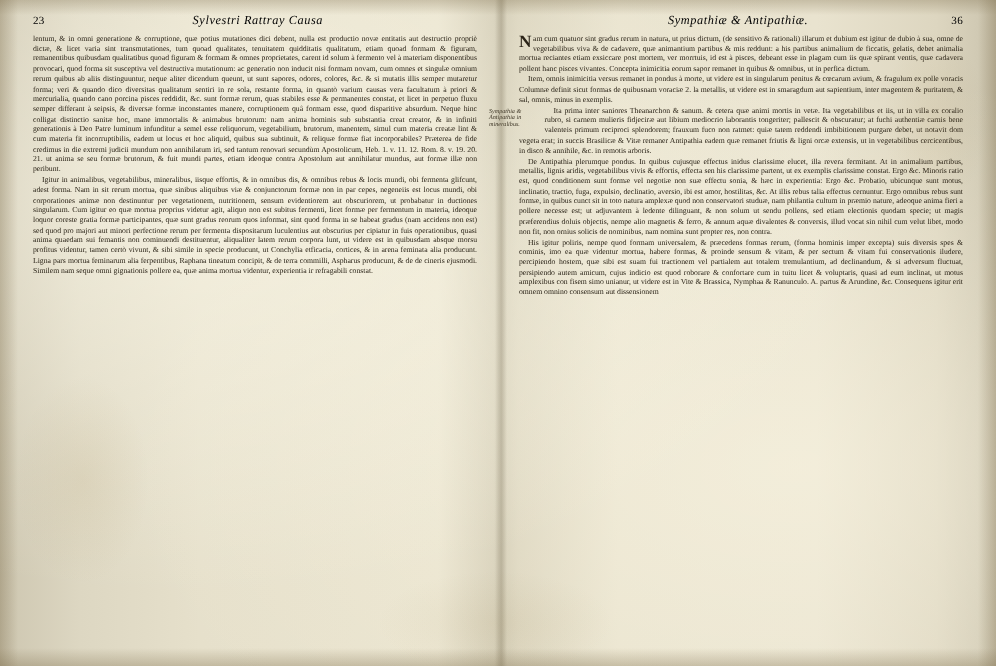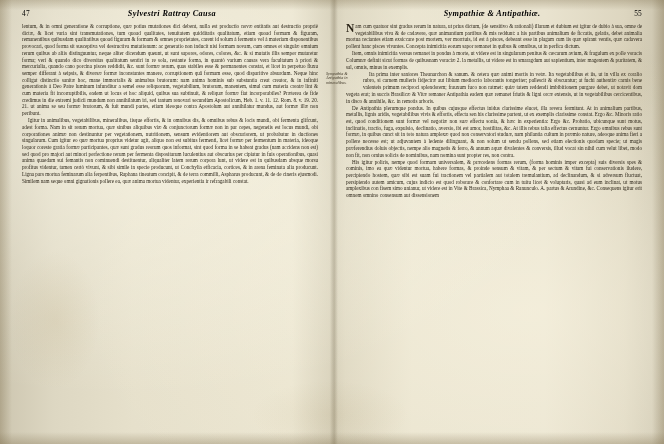--- a/index.html
+++ b/index.html
@@ -51,21 +51,20 @@
   .runhead .folio {
     font-size: 7.4px;
     font-style: normal;
   }
   .runhead .title {
     flex: 1;
     text-align: center;
     font-style: italic;
     font-size: 8.2px;
     letter-spacing: 0.4px;
-    font-weight: bold;
   }
   .leaf-left .runhead { padding-right: 4px; }
   .leaf-right .runhead { padding-left: 4px; }
 
   .rule {
     height: 1px;
     background: rgba(60,50,35,0.0);
     margin-bottom: 1px;
   }
 
@@ -121,34 +120,34 @@
   .edge-l { left:0; top:0; width:12px; height:444px; background: linear-gradient(90deg, rgba(120,104,70,0.34), rgba(120,104,70,0)); }
   .edge-r { right:0; top:0; width:12px; height:444px; background: linear-gradient(270deg, rgba(120,104,70,0.34), rgba(120,104,70,0)); }
 </style>
 </head>
 <body>
 
 <div class="page">
 
   <div class="leaf leaf-left">
     <div class="runhead">
-      <span class="folio">47</span>
+      <span class="folio">23</span>
       <span class="title">Sylvestri Rattray Causa</span>
     </div>
     <div class="rule"></div>
     <div class="col">
       <p class="noind">lentum, &amp; in omni generatione &amp; corruptione, quæ potius mutationes dici debent, nulla est productio novæ entitatis aut destructio propriè dictæ, &amp; licet varia sint transmutationes, tum quoad qualitates, tenuitatem quidditatis qualitatum, etiam quoad formam &amp; figuram, remanentibus quibusdam qualitatibus quoad figuram &amp; formam &amp; omnes proprietates, carent id solum à fermento vel à materiam disponentibus provocari, quod forma sit susceptiva vel destructiva mutationum: ac generatio non inducit nisi formam novam, cum omnes et singulæ omnium rerum quibus ab aliis distinguuntur, neque aliter dicendum queunt, ut sunt sapores, odores, colores, &amp;c. &amp; si mutatis illis semper mutaretur forma; veri &amp; quando dico diversitas qualitatum sentiri in re sola, restante forma, in quantò varium causas vera facultatum à priori &amp; mercurialia, quando cano porcina pisces reddidit, &amp;c. sunt formæ rerum, quas stabiles esse &amp; permanentes constat, et licet in perpetuo fluxu semper differant à seipsis, &amp; diversæ formæ inconstantes manere, corruptionem quâ formam esse, quod disparitive absurdum. Neque hinc colligat distinctio sanitæ hoc, mane immortalis &amp; animabus brutorum: nam anima hominis sub substantia creat creator, &amp; in infiniti generationis à Deo Patre luminum infunditur a semel esse reliquorum, vegetabilium, brutorum, manentem, simul cum materia creatæ lint &amp; cum materia fit incorruptibilis, eadem ut locus et hoc aliquid, quibus sua subtinuit, &amp; reliquæ formæ fiat incorporabiles? Præterea de fide credimus in die extremi judicii mundum non annihilatum iri, sed tantum renovari secundùm Apostolicum, Heb. 1. v. 11. 12. Rom. 8. v. 19. 20. 21. ut anima se seu formæ brutorum, &amp; fuit mundi partes, etiam ideoque contra Apostolum aut annihilatur mundus, aut formæ illæ non peribunt.</p>
       <p>Igitur in animalibus, vegetabilibus, mineralibus, iisque effortis, &amp; in omnibus dis, &amp; omnibus rebus &amp; locis mundi, obi fermenta glifcunt, adest forma. Nam in sit rerum mortua, quæ sinibus aliquibus viæ &amp; conjunctorum formæ non in par cepes, negeneiis est locus mundi, obi corporationes animæ non destinuntur per vegetationem, nutritionem, sensum evidentiorem aut obscuriorem, ut probabatur in ductiones singularum. Cum igitur eo quæ mortua proprius videtur agit, aliquo non est subitus fermenti, licet formæ per fermentum in materia, ideoque loquor coreste gratia formæ participantes, quæ sunt gradus reorum quos informat, sint quod forma in se habeat gradus (nam accidens non est) sed quod pro majori aut minori perfectione rerum per fermenta dispositarum luculentius aut obscurius per cipiatur in fuis operationibus, quasi anima quaedam sui femantis non cominuendi destituentur, aliqualiter latem rerum corpora lunt, ut videre est in quibusdam absque morsu profitus videntur, tamen certò vivunt, &amp; sibi simile in specie producunt, ut Conchylia etficacia, cortices, &amp; in arena feminata alia producunt. Ligna pars mortua feminarum alia ferpentibus, Raphana tineatum concipit, &amp; de terra commilli, Aspharus producunt, &amp; de de cineris ejusmodi. Similem nam seque omni gignationis pollere ea, quæ anima mortua videntur, experientia ir refragabili constat.</p>
     </div>
   </div>
 
   <div class="leaf leaf-right">
     <div class="runhead">
       <span class="title">Sympathiæ &amp; Antipathiæ.</span>
-      <span class="folio">55</span>
+      <span class="folio">36</span>
     </div>
     <div class="rule"></div>
     <div class="col">
       <p class="noind"><span class="initial">N</span><span>am cum quatuor sint gradus rerum in natura, ut prius dictum, (de sensitivo &amp; rationali) illarum et dubium est igitur de dubio à sua, omne de vegetabilibus viva &amp; de cadavere, quæ animantium partibus &amp; mis reddunt: a his partibus animalium de ficcatis, gelatis, debet animalia mortua reciantes etiam exsiccare post mortem, ver morrtuis, id est à pisces, debeant esse in plagam cum iis quæ spirant ventis, quæ cadavera pollent hanc pisces vivantes. Concepta inimicitia eorum sapor remanet in quibus &amp; omnibus, ut in perfica dictum.</span></p>
       <p>Item, omnis inimicitia versus remanet in pondus à morte, ut videre est in singularum penitus &amp; cœcarum avium, &amp; fragulum ex polle voracis Columnæ definit sicut formas de quibusnam voraciæ 2. la metallis, ut videre est in smaragdum aut sapientium, inter magentem &amp; puritatem, &amp; sal, omnis, minus in exemplis.</p>
       <p><span class="sidenote">Sympathia &amp; Antipathia in mineralibus.</span><span>Ita prima inter saniores Theanarchon &amp; sanum. &amp; cetera quæ animi mortis in vetæ. Ita vegetabilibus et iis, ut in villa ex coralio rubro, si carnem mulieris fidjeciræ aut libium mediocrio laborantis tongeriter; pallescit &amp; obscuratur; at fuchi authentiæ carnis bene valenteis primum reciproci splendorem; frauxum fuco non ratmet: quiæ tatem reddendi imbibitionem purgare debet, ut notavit dom vegeta erat; in succis Brasilicæ &amp; Vitæ remaner Antipathia eadem quæ remanet friutis &amp; ligni orcæ extensis, ut in vegetabilibus cercicentibus, in disco &amp; annihile, &amp;c. in remotis arboris.</span></p>
       <p>De Antipathia plerumque pondus. In quibus cujusque effectus inidus clarissime elucet, illa revera fermitant. At in animalium partibus, metallis, lignis aridis, vegetabilibus vivis &amp; effortis, effecta sen his clarissime partent, ut ex exemplis clarissime constat. Ergo &amp;c. Minoris ratio est, quod conditionem sunt formæ vel negotiæ non suæ effectu sonia, &amp; hæc in experientia: Ergo &amp;c. Probatio, ubicunque sunt motus, inclinatio, tractio, fuga, expulsio, declinatio, aversio, ibi est amor, hostilitas, &amp;c. At illis rebus talia effectus cernuntur. Ergo omnibus rebus sunt formæ, in quibus cunct sit in toto natura amplexæ quod non conservatori studuæ, nam philantia cultum in præmio nature, adeoque anima fieri a pollere necesse est; ut adjuvantem à ledente dilinguant, &amp; non solum ut sendu pollens, sed etiam electionis quodam specie; ut magis præferendius doluis objectis, nempe alio magnetis &amp; ferro, &amp; annum aquæ divalentes &amp; conversis, illud vocat sin nihil cum velut libet, modo non fit, non ornius solicis de nominibus, nam nomina sunt propter res, non contra.</p>
       <p>His igitur poliris, nempe quod formam universalem, &amp; præcedens formas rerum, (forma hominis imper excepta) suis diversis spes &amp; cominis, imo ea quæ videntur mortua, habere formas, &amp; proinde sensum &amp; vitam, &amp; per sectum &amp; vitam fui conservationis iludere, percipiendo hostem, quæ sibi est suam fui tractionem vel partialem aut totalem tremulantium, ad declinandum, &amp; si adversum fluctuat, persipiendo autem amicum, cujus indicio est quod roborare &amp; confortare cum in tuitu licet &amp; voluptaris, quasi ad eum inclinat, ut motus amplexibus con fisem simo unianur, ut videre est in Vite &amp; Brassica, Nymphaa &amp; Ranunculo. A. partus &amp; Arundine, &amp;c. Consequens igitur erit omnem omnino consensum aut dissensionem</p>
     </div>
   </div>

